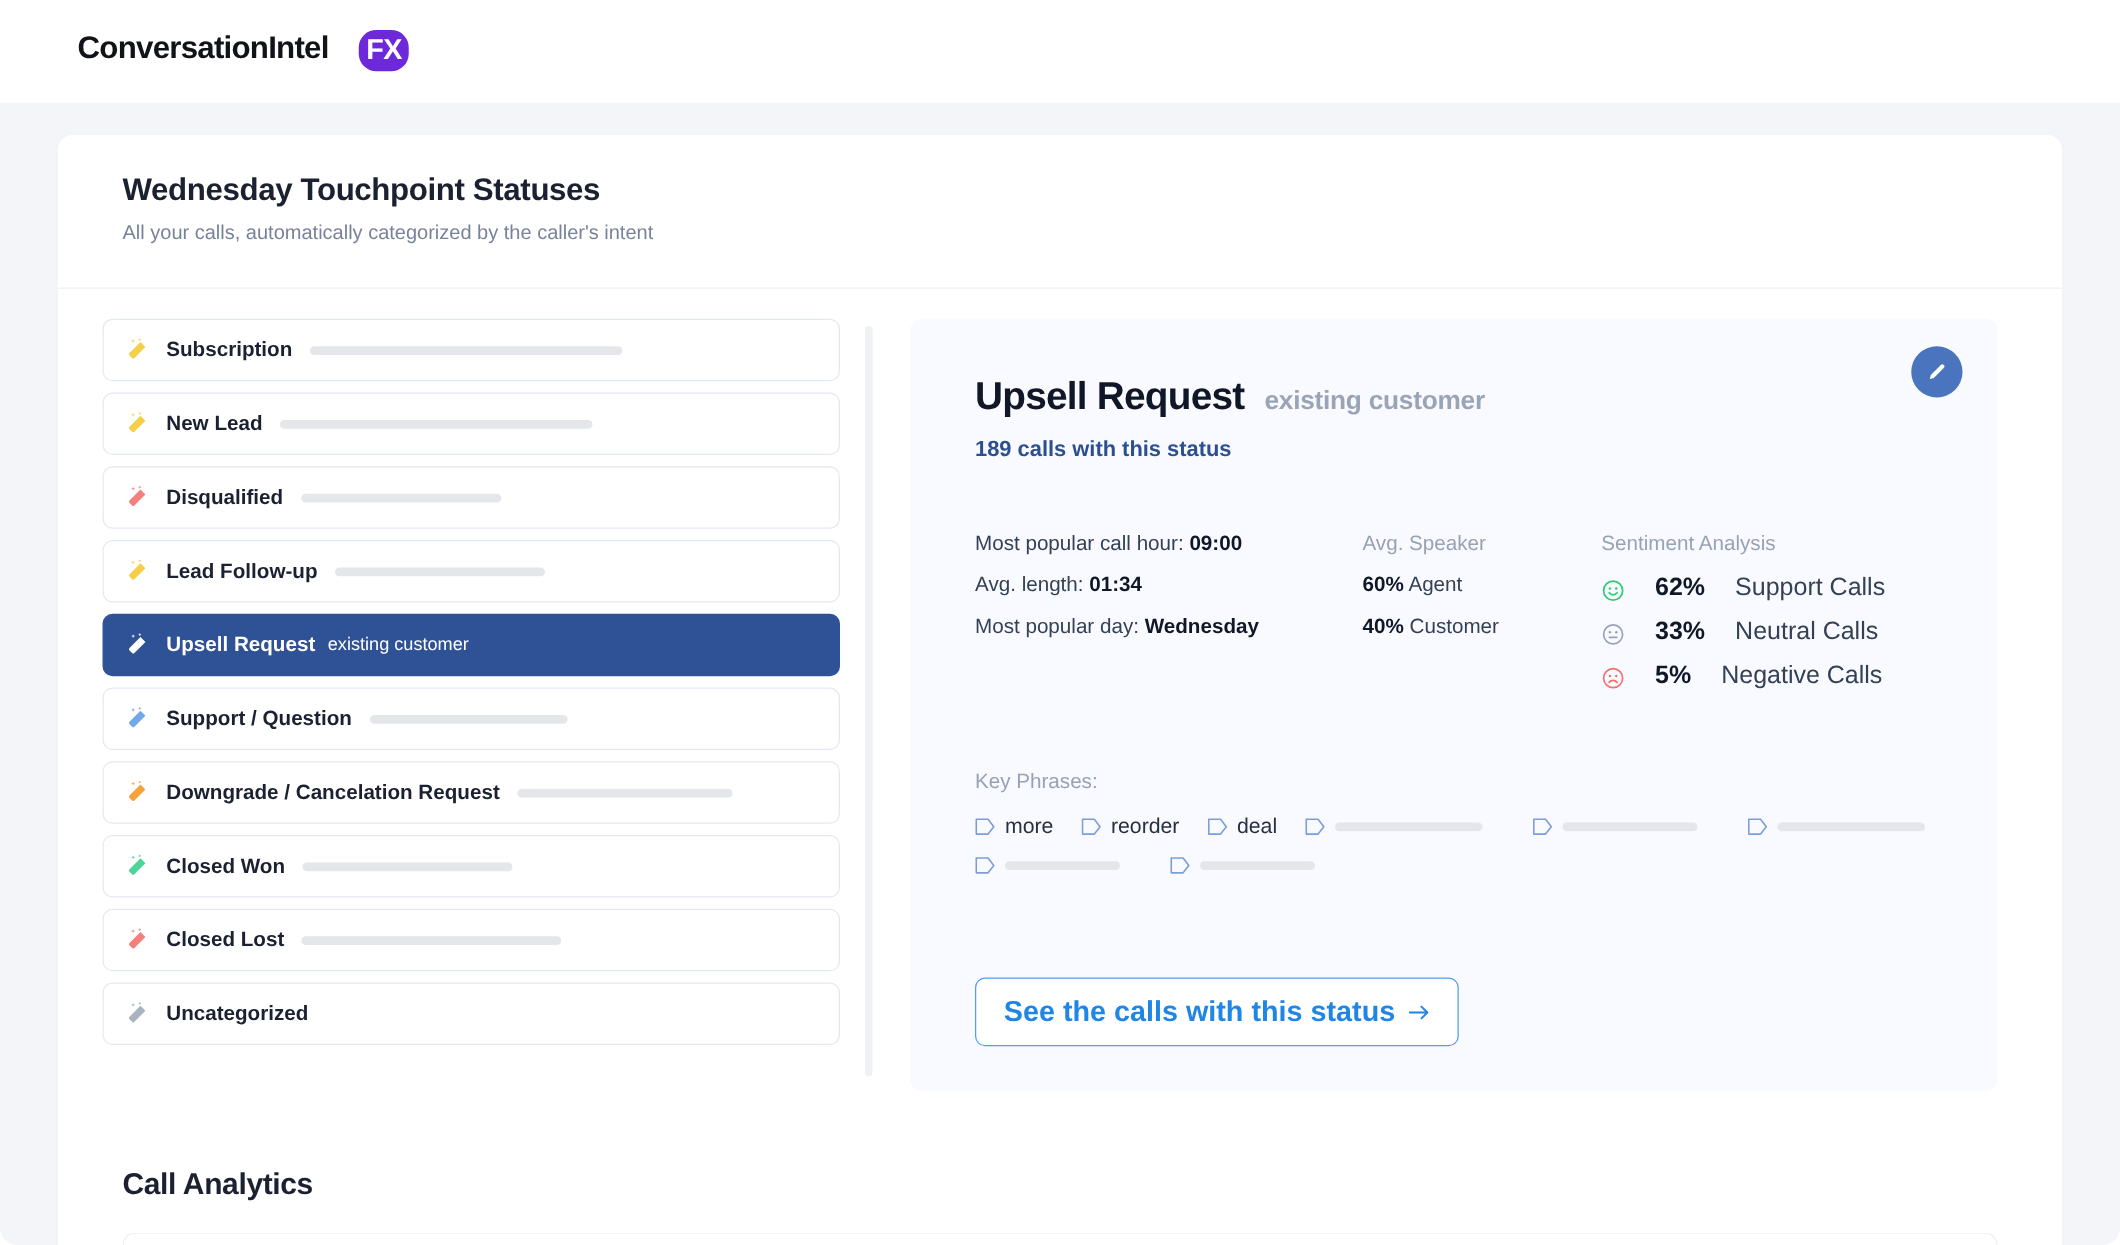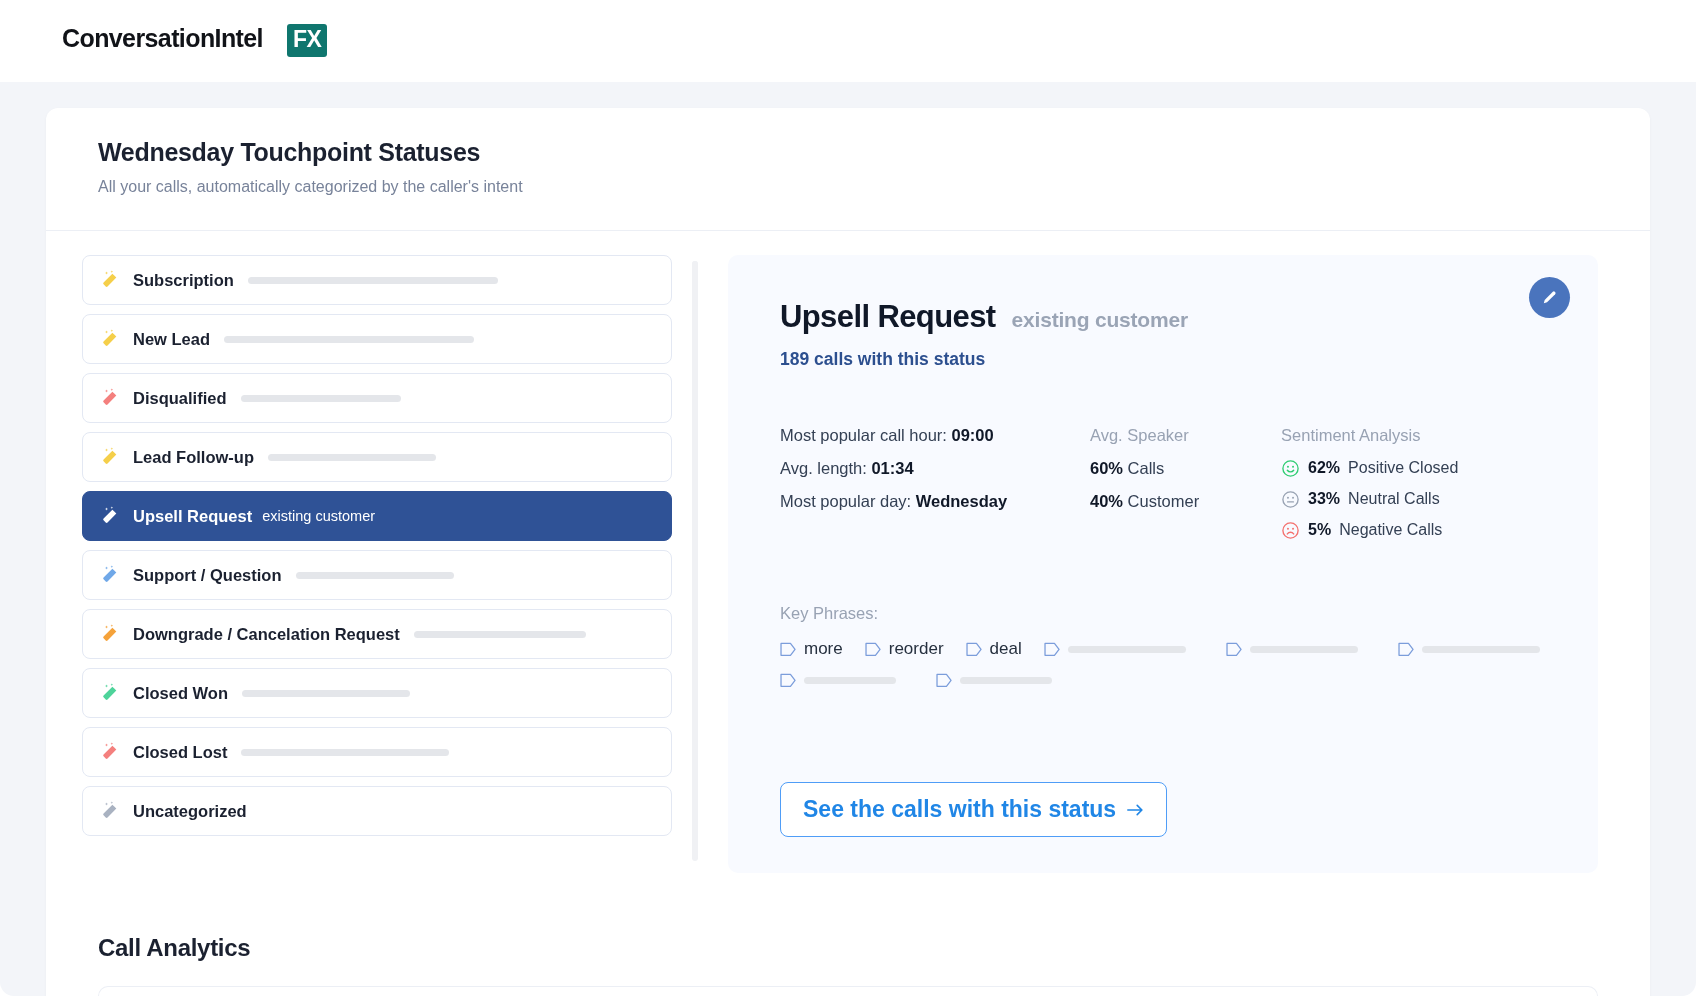--- a/index.html
+++ b/index.html
@@ -36,27 +36,27 @@
     align-items: flex-start;
     gap: 24px;
   }
   .logo-word {
     font-size: 25px;
     font-weight: 700;
     color: #111318;
     letter-spacing: -0.6px;
   }
   .logo-badge {
-    background: #0f766e;
+    background: #6d28d9;
     color: #ffffff;
     font-size: 23px;
     font-weight: 700;
     line-height: 1;
     padding: 4px 6px 6px 6px;
-    border-radius: 3px;
+    border-radius: 14px;
     letter-spacing: -0.5px;
   }
 
   
   .page-bg {
     position: absolute;
     top: 82px;
     left: 0;
     right: 0;
     bottom: 0;
@@ -260,23 +260,23 @@
   .speaker-line {
     font-size: 16.5px;
     color: #344054;
     margin-bottom: 14px;
     white-space: nowrap;
   }
   .speaker-line b { font-weight: 700; color: #101828; }
 
   .sent-line {
     display: flex;
-    align-items: flex-start;
-    gap: 8px;
-    font-size: 16px;
+    align-items: flex-end;
+    gap: 24px;
+    font-size: 20px;
     color: #344054;
     margin-bottom: 12px;
     white-space: nowrap;
   }
   .sent-line b { font-weight: 700; color: #101828; }
 
   
   .kp-title {
     margin-top: 52px;
     font-size: 16.5px;
@@ -529,42 +529,42 @@
               <div class="stat-line">
                 <span>Most popular day:</span>
                 <b>Wednesday</b>
               </div>
             </div>
 
             <div class="stats-col-b">
               <div class="stats-head">Avg. Speaker</div>
               <div class="speaker-line">
                 <b>60%</b>
-                <span>Calls</span>
+                <span>Agent</span>
               </div>
               <div class="speaker-line">
                 <b>40%</b>
                 <span>Customer</span>
               </div>
             </div>
 
             <div class="stats-col-c">
               <div class="stats-head">Sentiment Analysis</div>
               <div id="sentiment-list">
                   <div class="sent-line">
                     <span style="display: flex;">
                       <svg width="19" height="19" viewBox="0 0 24 24" fill="none">
                         <circle cx="12" cy="12" r="9.6" stroke="#2ecc71" stroke-width="1.7"></circle>
                         <circle cx="8.8" cy="9.8" r="1.25" fill="#2ecc71"></circle>
                         <circle cx="15.2" cy="9.8" r="1.25" fill="#2ecc71"></circle>
                         <path d="M8 14.2c1 1.4 2.4 2.1 4 2.1s3-.7 4-2.1" stroke="#2ecc71" stroke-width="1.8" stroke-linecap="round" fill="none"></path>
                       </svg>
                     </span>
                     <b>62%</b>
-                    <span>Positive Closed</span>
+                    <span>Support Calls</span>
                   </div>
                   <div class="sent-line">
                     <span style="display: flex;">
                       <svg width="19" height="19" viewBox="0 0 24 24" fill="none">
                         <circle cx="12" cy="12" r="9.6" stroke="#98a2b3" stroke-width="1.7"></circle>
                         <circle cx="8.8" cy="9.8" r="1.25" fill="#98a2b3"></circle>
                         <circle cx="15.2" cy="9.8" r="1.25" fill="#98a2b3"></circle>
                         <path d="M8.3 15h7.4" stroke="#98a2b3" stroke-width="1.8" stroke-linecap="round" fill="none"></path>
                       </svg>
                     </span>

